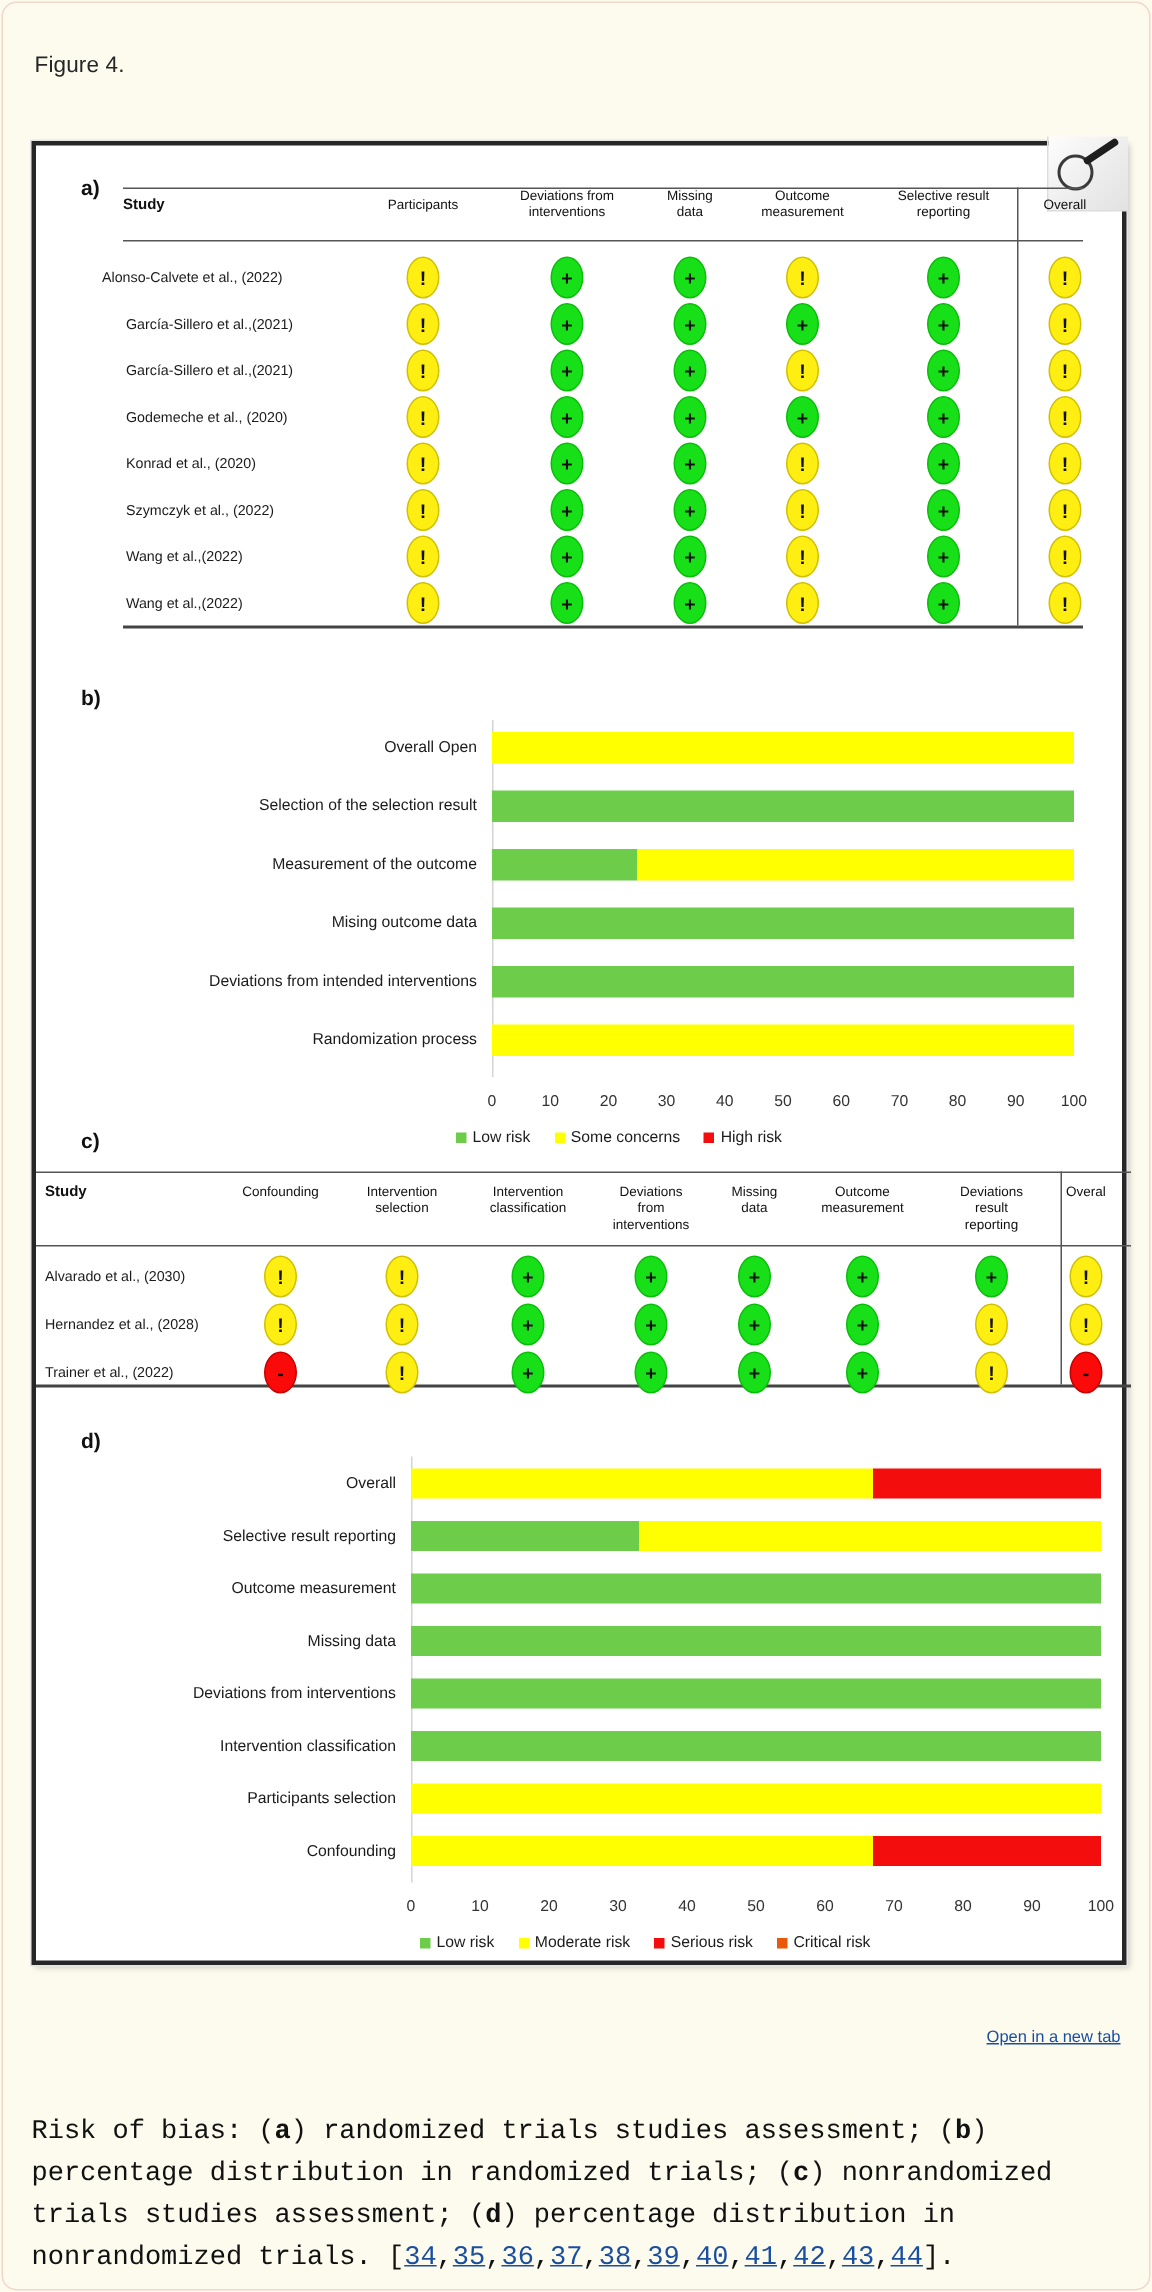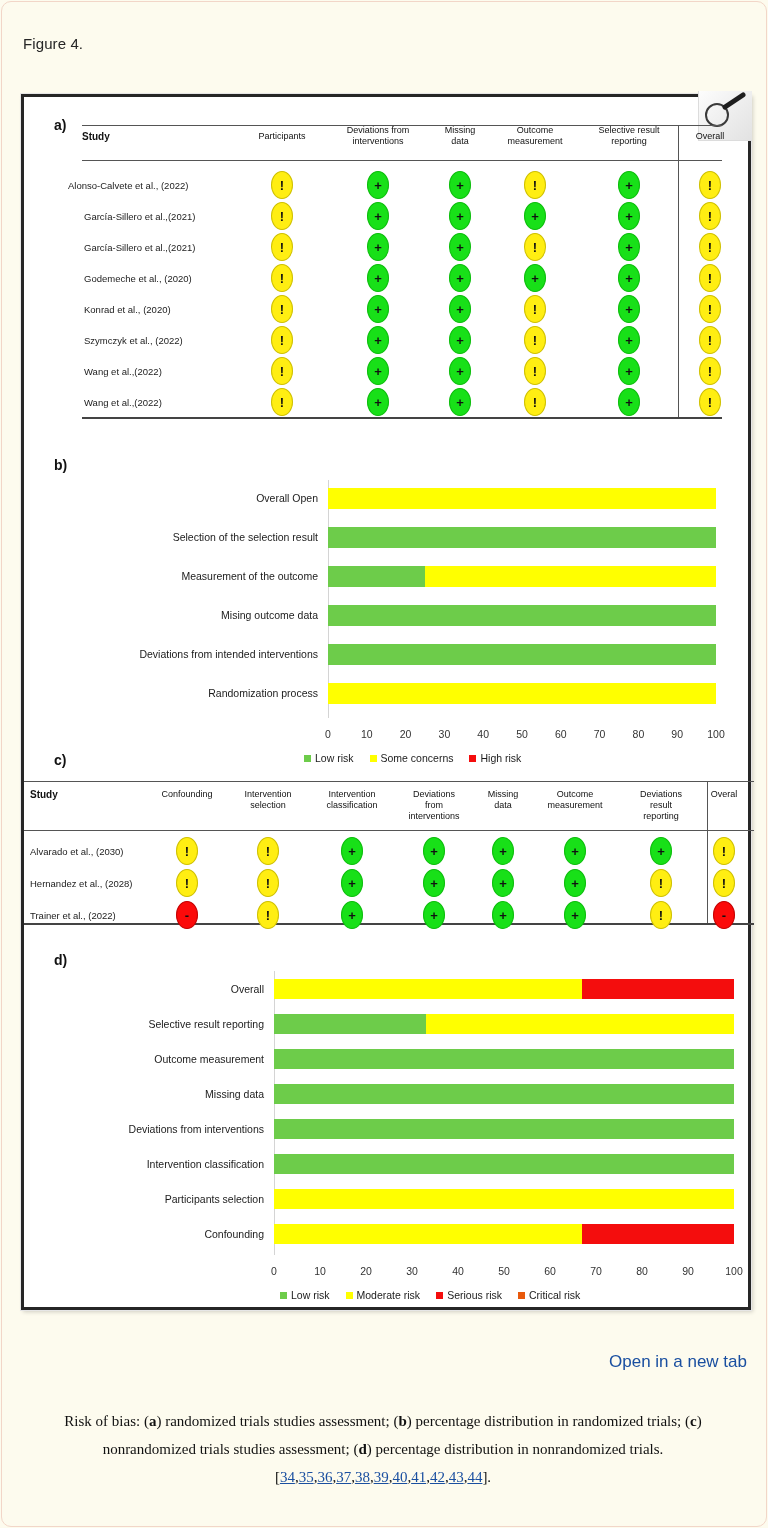--- a/index.html
+++ b/index.html
@@ -82,27 +82,27 @@
   .legend-item { display:flex; align-items:center; gap:4px; font-size:10.5px; color:#1b1b1b; white-space:nowrap;}
   .swatch { width:7px; height:7px; display:inline-block; }
   .sw-low { background:#6dcc4a; }
   .sw-some { background:#ffff00; }
   .sw-high { background:#f40d0d; }
   .sw-crit { background:#e8590c; }
 
   
   #open-tab {
     position:absolute; right:19px; top:1350px;
-    font-size:17px; color:#1a4fa0; 
+    font-size:11px; color:#1a4fa0; text-decoration:underline;
     cursor:pointer;
   }
   #caption {
     position:absolute; left:19px; top:1405px; width:724px;
-    font-family:Liberation Serif, serif;
-    font-size:15px; line-height:28px; color:#111;text-align:center;
+    font-family:Liberation Mono, monospace;
+    font-size:18px; line-height:28px; color:#111;
   }
   #caption a { color:#1a4fa0; text-decoration:underline; }
   #caption b { font-weight:bold; }
 </style>
 </head>
 <body>
 
 <div id="card">
 
   <div id="fig-title">Figure 4.</div>

